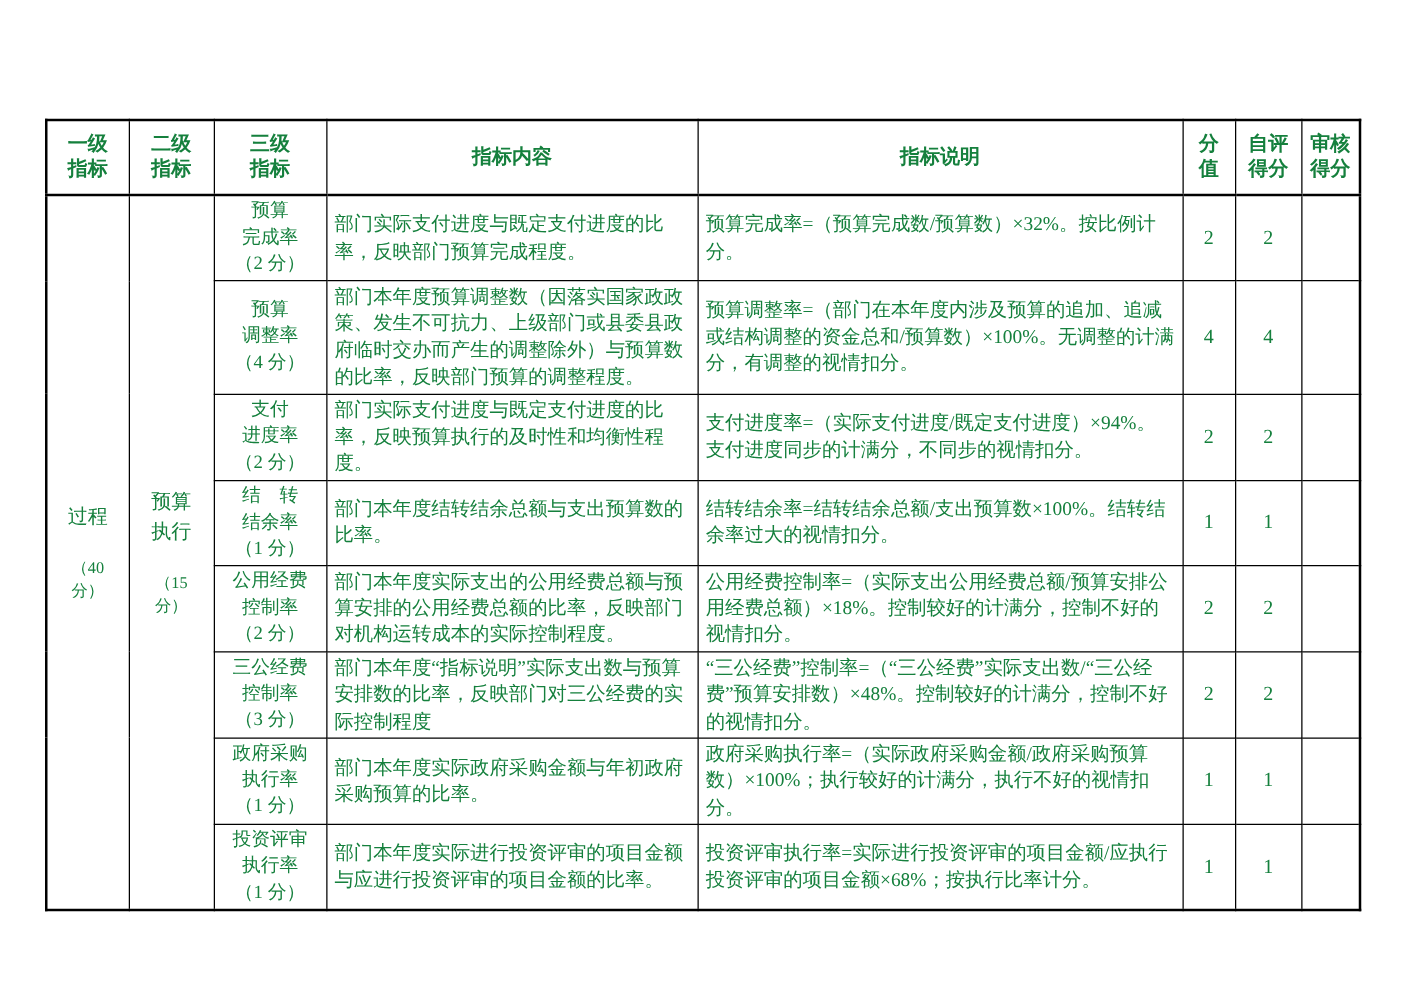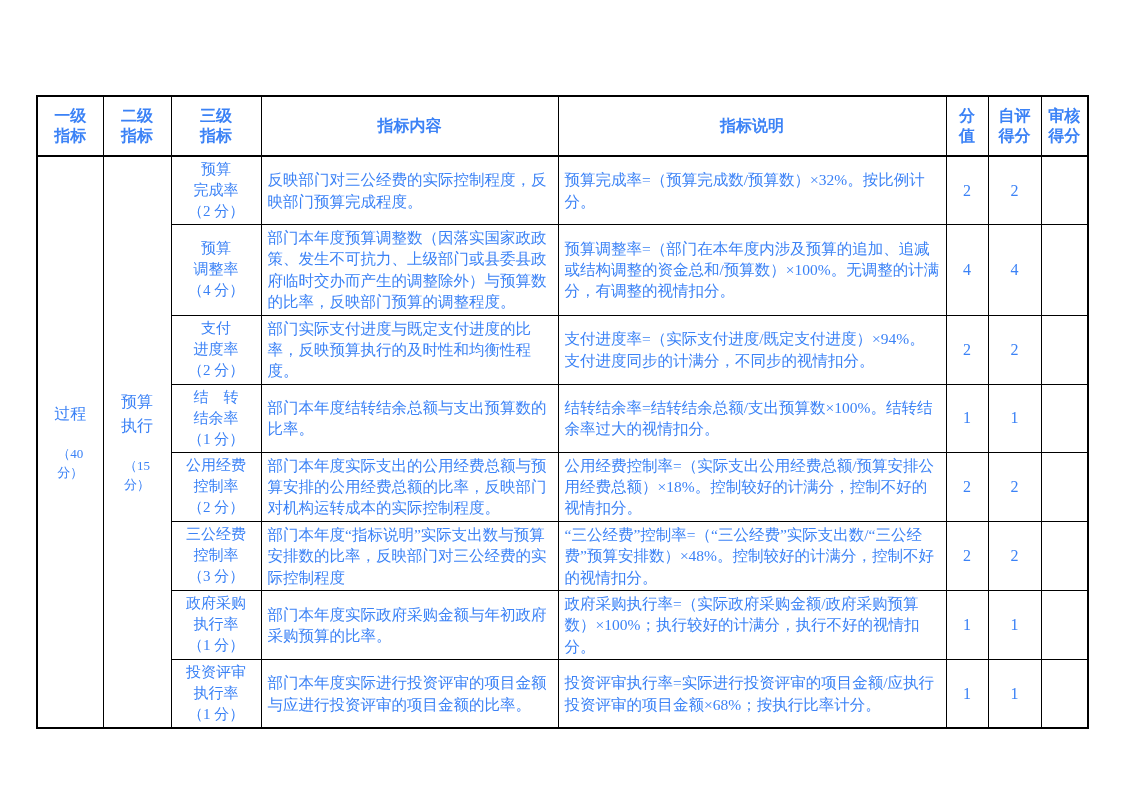--- a/index.html
+++ b/index.html
@@ -7,21 +7,21 @@
     padding: 0;
     background: #ffffff;
   }
   .page {
     position: relative;
     width: 1122px;
     height: 787px;
     background: #ffffff;
     overflow: hidden;
     font-family: "Liberation Serif", "DejaVu Serif", serif;
-    color: #3b82f6;
+    color: #15803d;
   }
   table.indicator-table {
     position: absolute;
     left: 36px;
     top: 95px;
     border-collapse: collapse;
     table-layout: fixed;
     width: 1051px;
     border: 2px solid #000;
   }
@@ -109,21 +109,21 @@
           <div class="lv-note">（40 分）</div>
         </td>
         <td rowspan="8">
           <div class="lv-label">预算
 执行</div>
           <div class="lv-note">（15 分）</div>
         </td>
         <td class="cell-center">预算
 完成率
 （2 分）</td>
-        <td class="cell-left">反映部门对三公经费的实际控制程度，反映部门预算完成程度。</td>
+        <td class="cell-left">部门实际支付进度与既定支付进度的比率，反映部门预算完成程度。</td>
         <td class="cell-left">预算完成率=（预算完成数/预算数）×32%。按比例计分。</td>
         <td class="cell-num">2</td>
         <td class="cell-num">2</td>
         <td class="cell-num"></td>
       </tr>
       <tr style="height:75px">
         <td class="cell-center">预算
 调整率
 （4 分）</td>
         <td class="cell-left">部门本年度预算调整数（因落实国家政政策、发生不可抗力、上级部门或县委县政府临时交办而产生的调整除外）与预算数的比率，反映部门预算的调整程度。</td>

